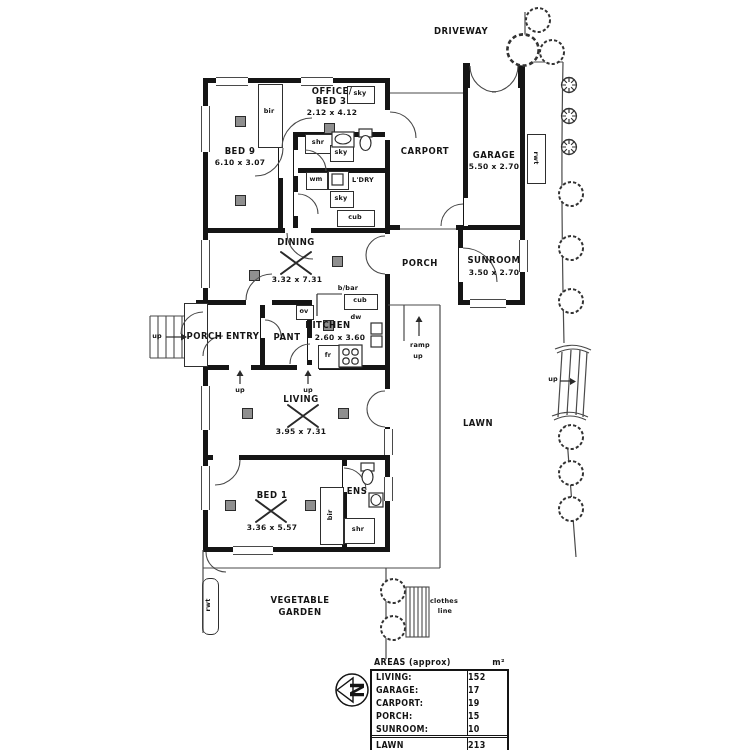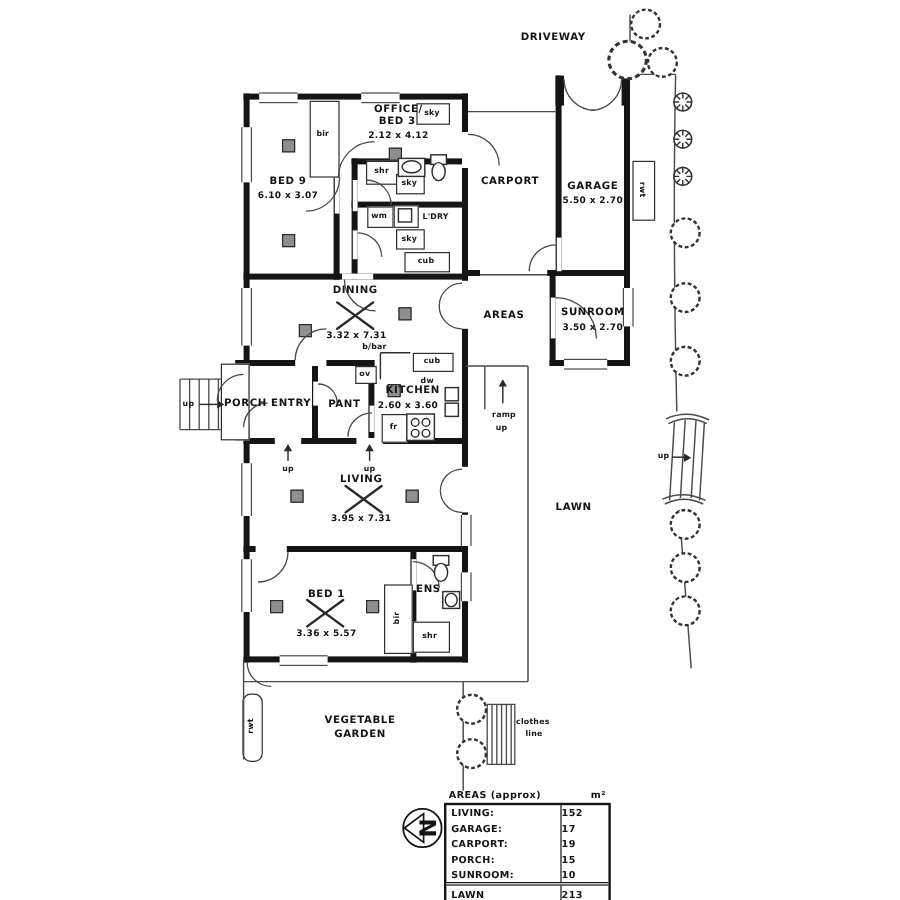--- a/index.html
+++ b/index.html
@@ -260,26 +260,26 @@
   <div class="lbl" style="left:240px;top:152px">BED 9</div>
   <div class="lbl dims" style="left:240px;top:163px">6.10 x 3.07</div>
   <div class="lbl" style="left:332px;top:92px">OFFICE/</div>
   <div class="lbl" style="left:331px;top:102px">BED 3</div>
   <div class="lbl dims" style="left:332px;top:113px">2.12 x 4.12</div>
   <div class="lbl" style="left:425px;top:152px">CARPORT</div>
   <div class="lbl" style="left:494px;top:156px">GARAGE</div>
   <div class="lbl dims" style="left:494px;top:167px">5.50 x 2.70</div>
   <div class="lbl" style="left:296px;top:243px">DINING</div>
   <div class="lbl dims" style="left:297px;top:280px">3.32 x 7.31</div>
-  <div class="lbl" style="left:420px;top:264px">AREAS</div>
+  <div class="lbl" style="left:420px;top:264px">PORCH</div>
   <div class="lbl" style="left:494px;top:261px">SUNROOM</div>
   <div class="lbl dims" style="left:494px;top:273px">3.50 x 2.70</div>
   <div class="lbl" style="left:223px;top:337px">PORCH ENTRY</div>
   <div class="lbl" style="left:287px;top:338px">PANT</div>
-  <div class="lbl" style="left:344px;top:326px">KITCHEN</div>
+  <div class="lbl" style="left:328px;top:326px">KITCHEN</div>
   <div class="lbl dims" style="left:340px;top:338px">2.60 x 3.60</div>
   <div class="lbl" style="left:301px;top:400px">LIVING</div>
   <div class="lbl dims" style="left:301px;top:432px">3.95 x 7.31</div>
   <div class="lbl" style="left:272px;top:496px">BED 1</div>
   <div class="lbl dims" style="left:272px;top:528px">3.36 x 5.57</div>
   <div class="lbl" style="left:357px;top:492px">ENS</div>
   <div class="lbl" style="left:478px;top:424px">LAWN</div>
   <div class="lbl" style="left:300px;top:601px">VEGETABLE</div>
   <div class="lbl" style="left:300px;top:613px">GARDEN</div>
   <div class="lbl sm" style="left:444px;top:602px">clothes</div>
@@ -297,21 +297,21 @@
   <div class="lbl sm vup" style="left:331px;top:515px">bir</div>
   <div class="lbl sm" style="left:360px;top:94px">sky</div>
   <div class="lbl sm" style="left:341px;top:153px">sky</div>
   <div class="lbl sm" style="left:341px;top:199px">sky</div>
   <div class="lbl sm" style="left:318px;top:143px">shr</div>
   <div class="lbl sm" style="left:358px;top:530px">shr</div>
   <div class="lbl sm" style="left:316px;top:180px">wm</div>
   <div class="lbl sm" style="left:363px;top:181px">L'DRY</div>
   <div class="lbl sm" style="left:355px;top:218px">cub</div>
   <div class="lbl sm" style="left:360px;top:301px">cub</div>
-  <div class="lbl sm" style="left:312px;top:289px">b/bar</div>
+  <div class="lbl sm" style="left:348px;top:289px">b/bar</div>
   <div class="lbl sm" style="left:304px;top:312px">ov</div>
   <div class="lbl sm" style="left:356px;top:318px">dw</div>
   <div class="lbl sm" style="left:328px;top:356px">fr</div>
 
   <div id="areas">
     <div class="thead">
       <span>AREAS (approx)</span>
       <span>m²</span>
     </div>
     <div class="tbox">

